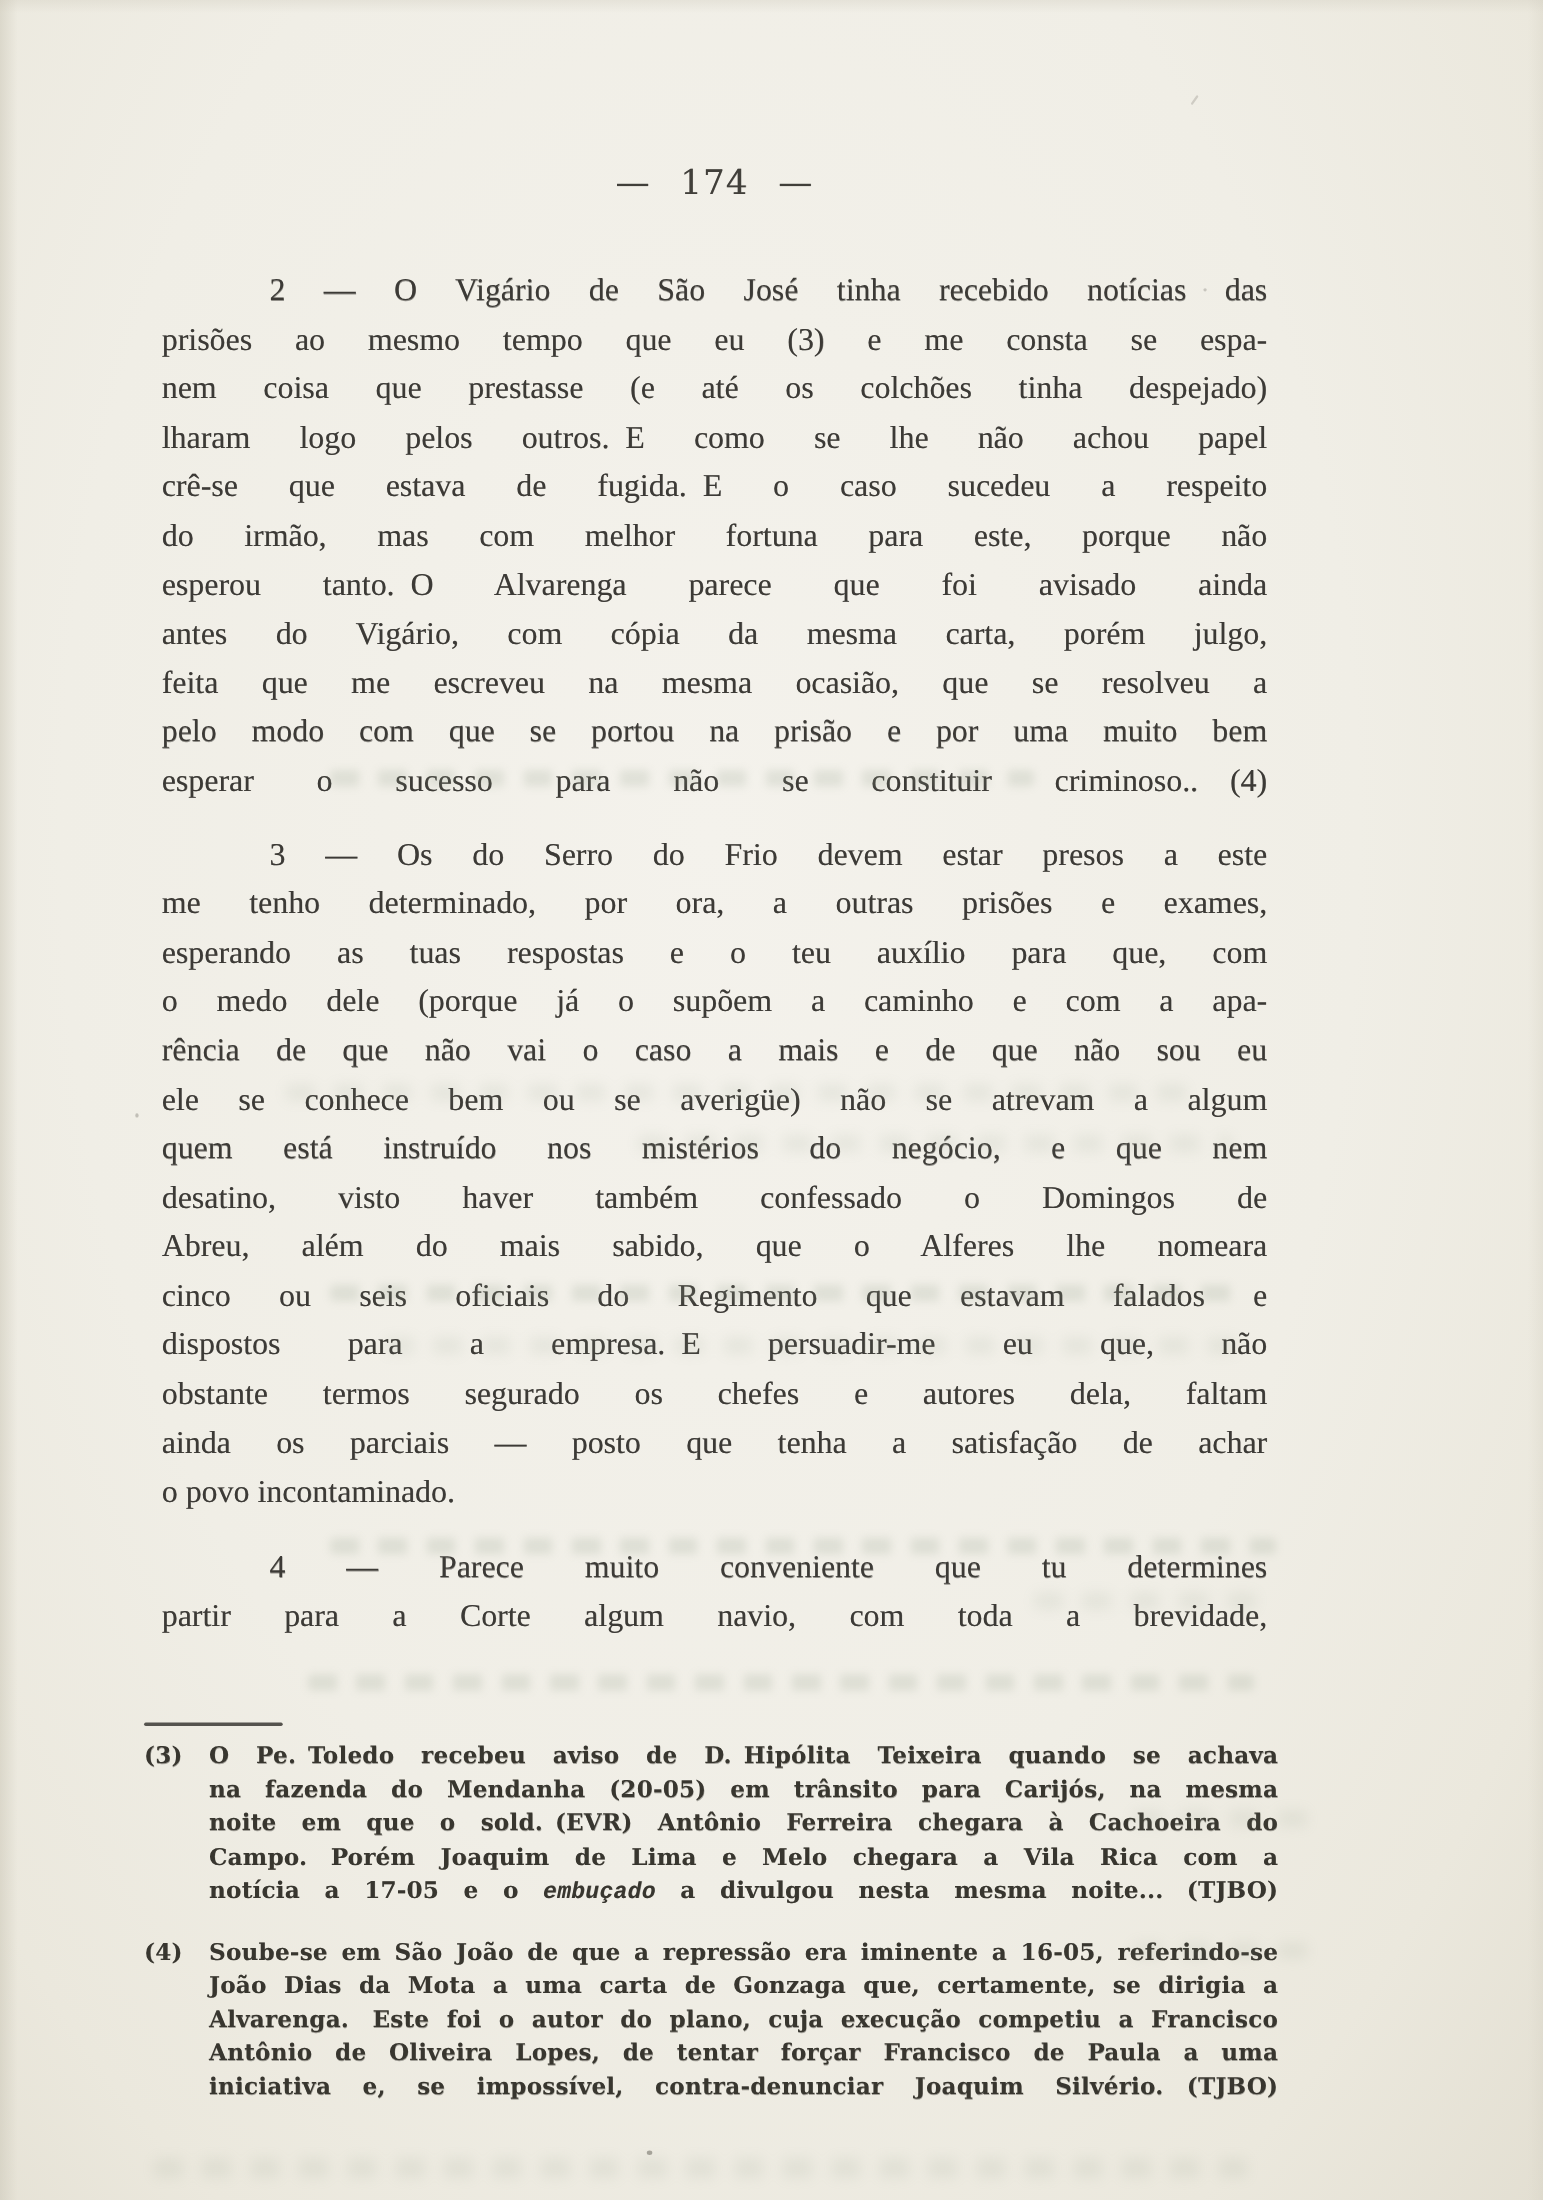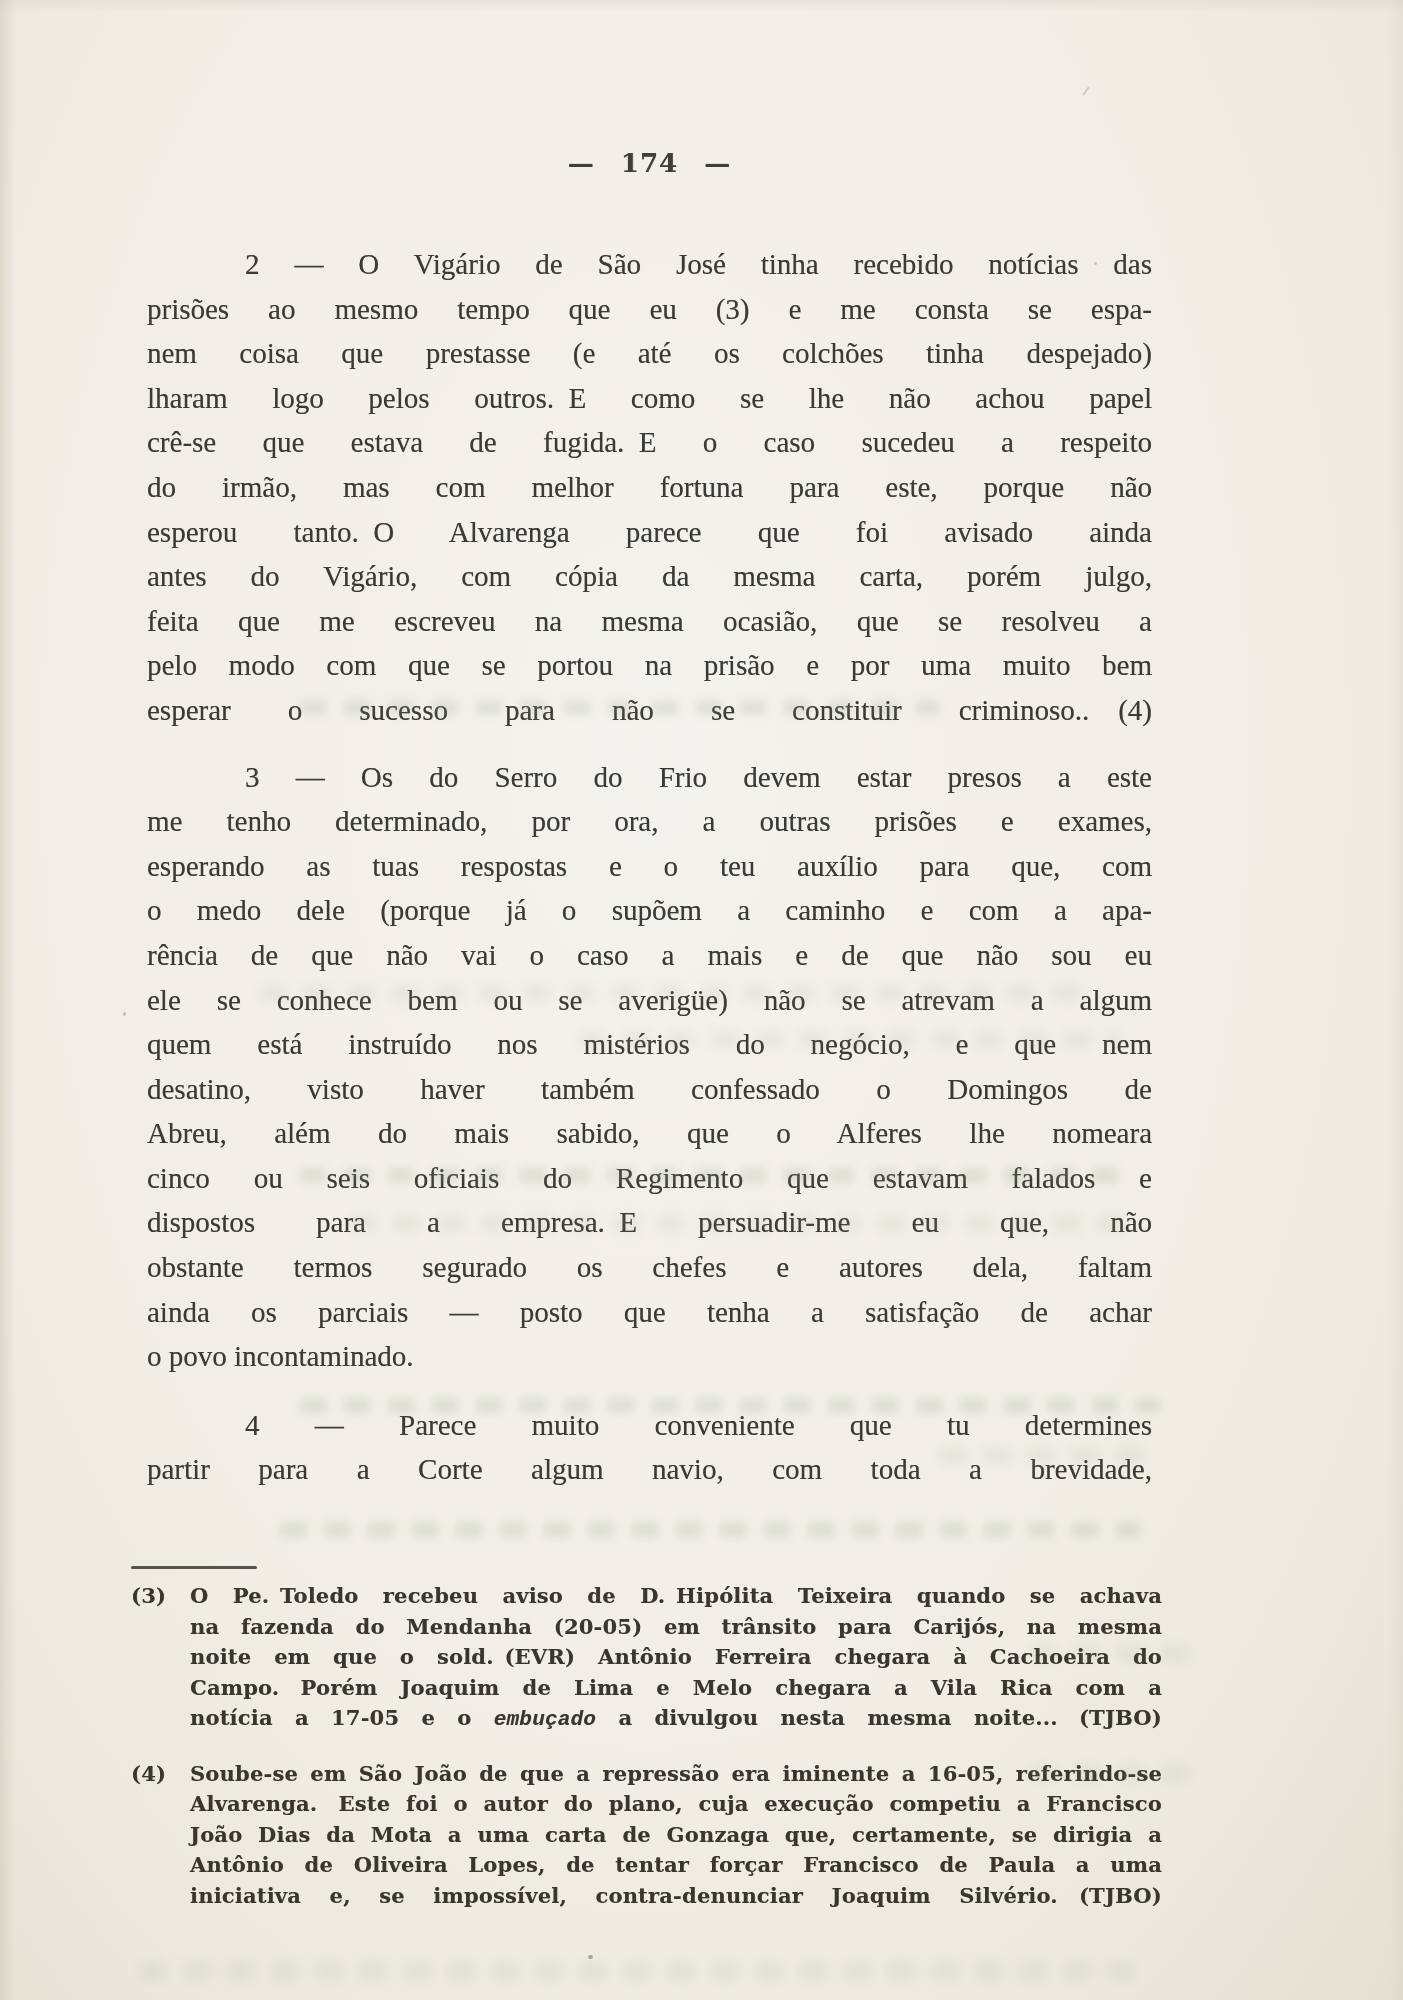--- a/index.html
+++ b/index.html
@@ -13,22 +13,22 @@
       linear-gradient(90deg, rgba(205,201,186,.55) 0px, rgba(205,201,186,0) 16px),
       linear-gradient(180deg, rgba(208,204,190,.35) 0px, rgba(208,204,190,0) 12px),
       linear-gradient(270deg, rgba(210,206,192,.30) 0px, rgba(210,206,192,0) 14px),
       radial-gradient(ellipse at 46% 38%, #f4f2ec 0%, #f0eee6 55%, #ebe8dd 82%, #e3dfd2 100%);
   }
   
   .pageno {
     position:absolute; left:131px; top:148px; width:1037px;
     text-align:center;
     font-family:"DejaVu Serif", serif;
-    font-weight:700;
-    font-size:26px;
+    font-weight:400;
+    font-size:31px;
     color:#413f3a;
     letter-spacing:1px;
     word-spacing:16px;
     text-shadow:0.3px 0.3px 0.5px rgba(55,53,48,.45);
   }
   
   .bodytext {
     position:absolute; left:131px; top:226px; width:1037px;
     font-size:29px; line-height:44.6px;
     color:#3c3a36;
@@ -129,22 +129,22 @@
       <div class="line">O Pe. Toledo recebeu aviso de D. Hipólita Teixeira quando se achava</div>
       <div class="line">na fazenda do Mendanha (20-05) em trânsito para Carijós, na mesma</div>
       <div class="line">noite em que o sold. (EVR) Antônio Ferreira chegara à Cachoeira do</div>
       <div class="line">Campo. Porém Joaquim de Lima e Melo chegara a Vila Rica com a</div>
       <div class="line"><span>notícia a 17-05 e o </span><span class="it">embuçado</span><span> a divulgou nesta mesma noite... (TJBO)</span></div>
     </div>
 
     <div class="fn fn4">
       <span class="fn-marker">(4)</span>
       <div class="line">Soube-se em São João de que a repressão era iminente a 16-05, referindo-se</div>
+      <div class="line">João Dias da Mota a uma carta de Gonzaga que, certamente, se dirigia a</div>
       <div class="line">Alvarenga. Este foi o autor do plano, cuja execução competiu a Francisco</div>
-      <div class="line">João Dias da Mota a uma carta de Gonzaga que, certamente, se dirigia a</div>
       <div class="line">Antônio de Oliveira Lopes, de tentar forçar Francisco de Paula a uma</div>
       <div class="line">iniciativa e, se impossível, contra-denunciar Joaquim Silvério. (TJBO)</div>
     </div>
 
   </div>
 
   <div class="bleed" style="left:300px; top:700px;  width:640px;"></div>
   <div class="bleed soft" style="left:260px; top:986px;  width:820px;"></div>
   <div class="bleed soft" style="left:580px; top:1032px; width:540px;"></div>
   <div class="bleed" style="left:300px; top:1168px; width:830px;"></div>

